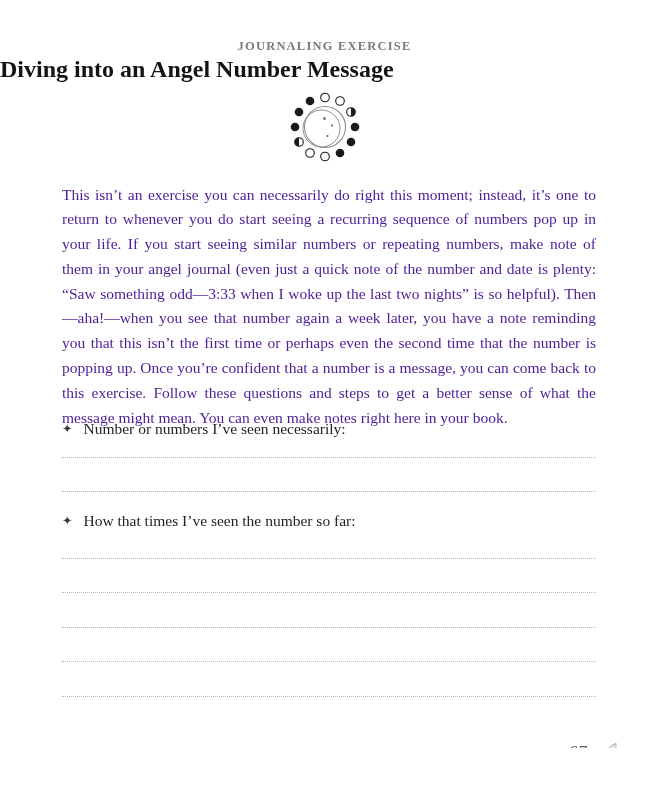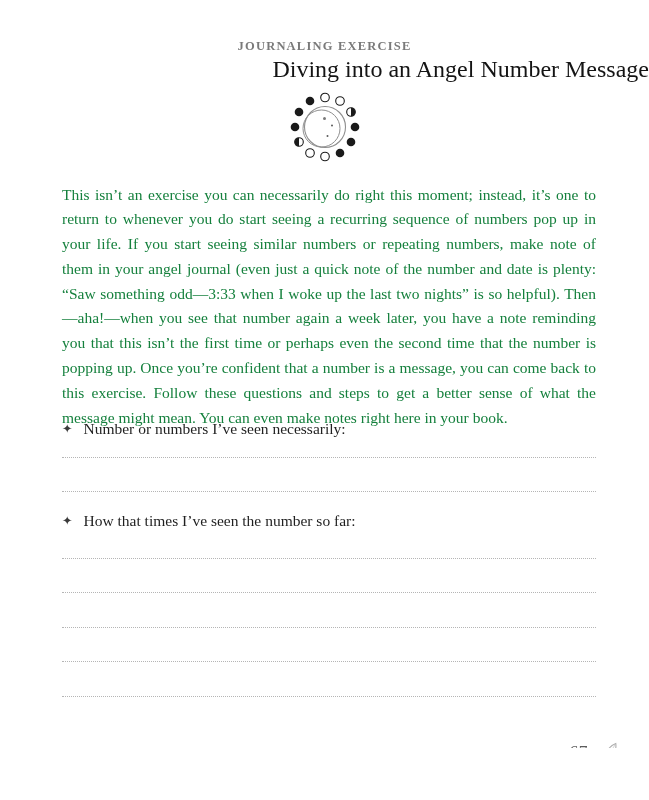--- a/index.html
+++ b/index.html
@@ -12,33 +12,33 @@
     overflow:hidden;
   }
   .eyebrow{
     position:absolute;top:39px;left:0;right:0;
     text-align:center;
     font-size:12.5px;font-weight:bold;letter-spacing:1.2px;
     color:#7a7a7a;
   }
   .title{
     position:absolute;top:56px;left:0;right:0;
-    text-align:right;
-    font-size:24px;font-weight:normal;color:#141414;
+    text-align:left;
+    font-size:24px;font-weight:bold;color:#141414;
     margin:0;
   }
   .icon-wrap{
     position:absolute;top:92px;left:0;right:0;
     display:flex;justify-content:center;
   }
   .intro{
     position:absolute;top:167px;left:62px;width:534px;
     font-size:15.5px;line-height:24.8px;
     text-align:justify;
-    color:#15803d;
+    color:#4c1d95;
   }
   .prompt{
     position:absolute;left:62px;width:534px;
     display:flex;align-items:baseline;
     font-size:15.5px;color:#1f1f1f;line-height:24px;
   }
   .prompt .bullet{
     font-family:"DejaVu Sans",sans-serif;
     font-size:12.5px;color:#3a3a3a;
     margin-right:11px;position:relative;top:-1px;

